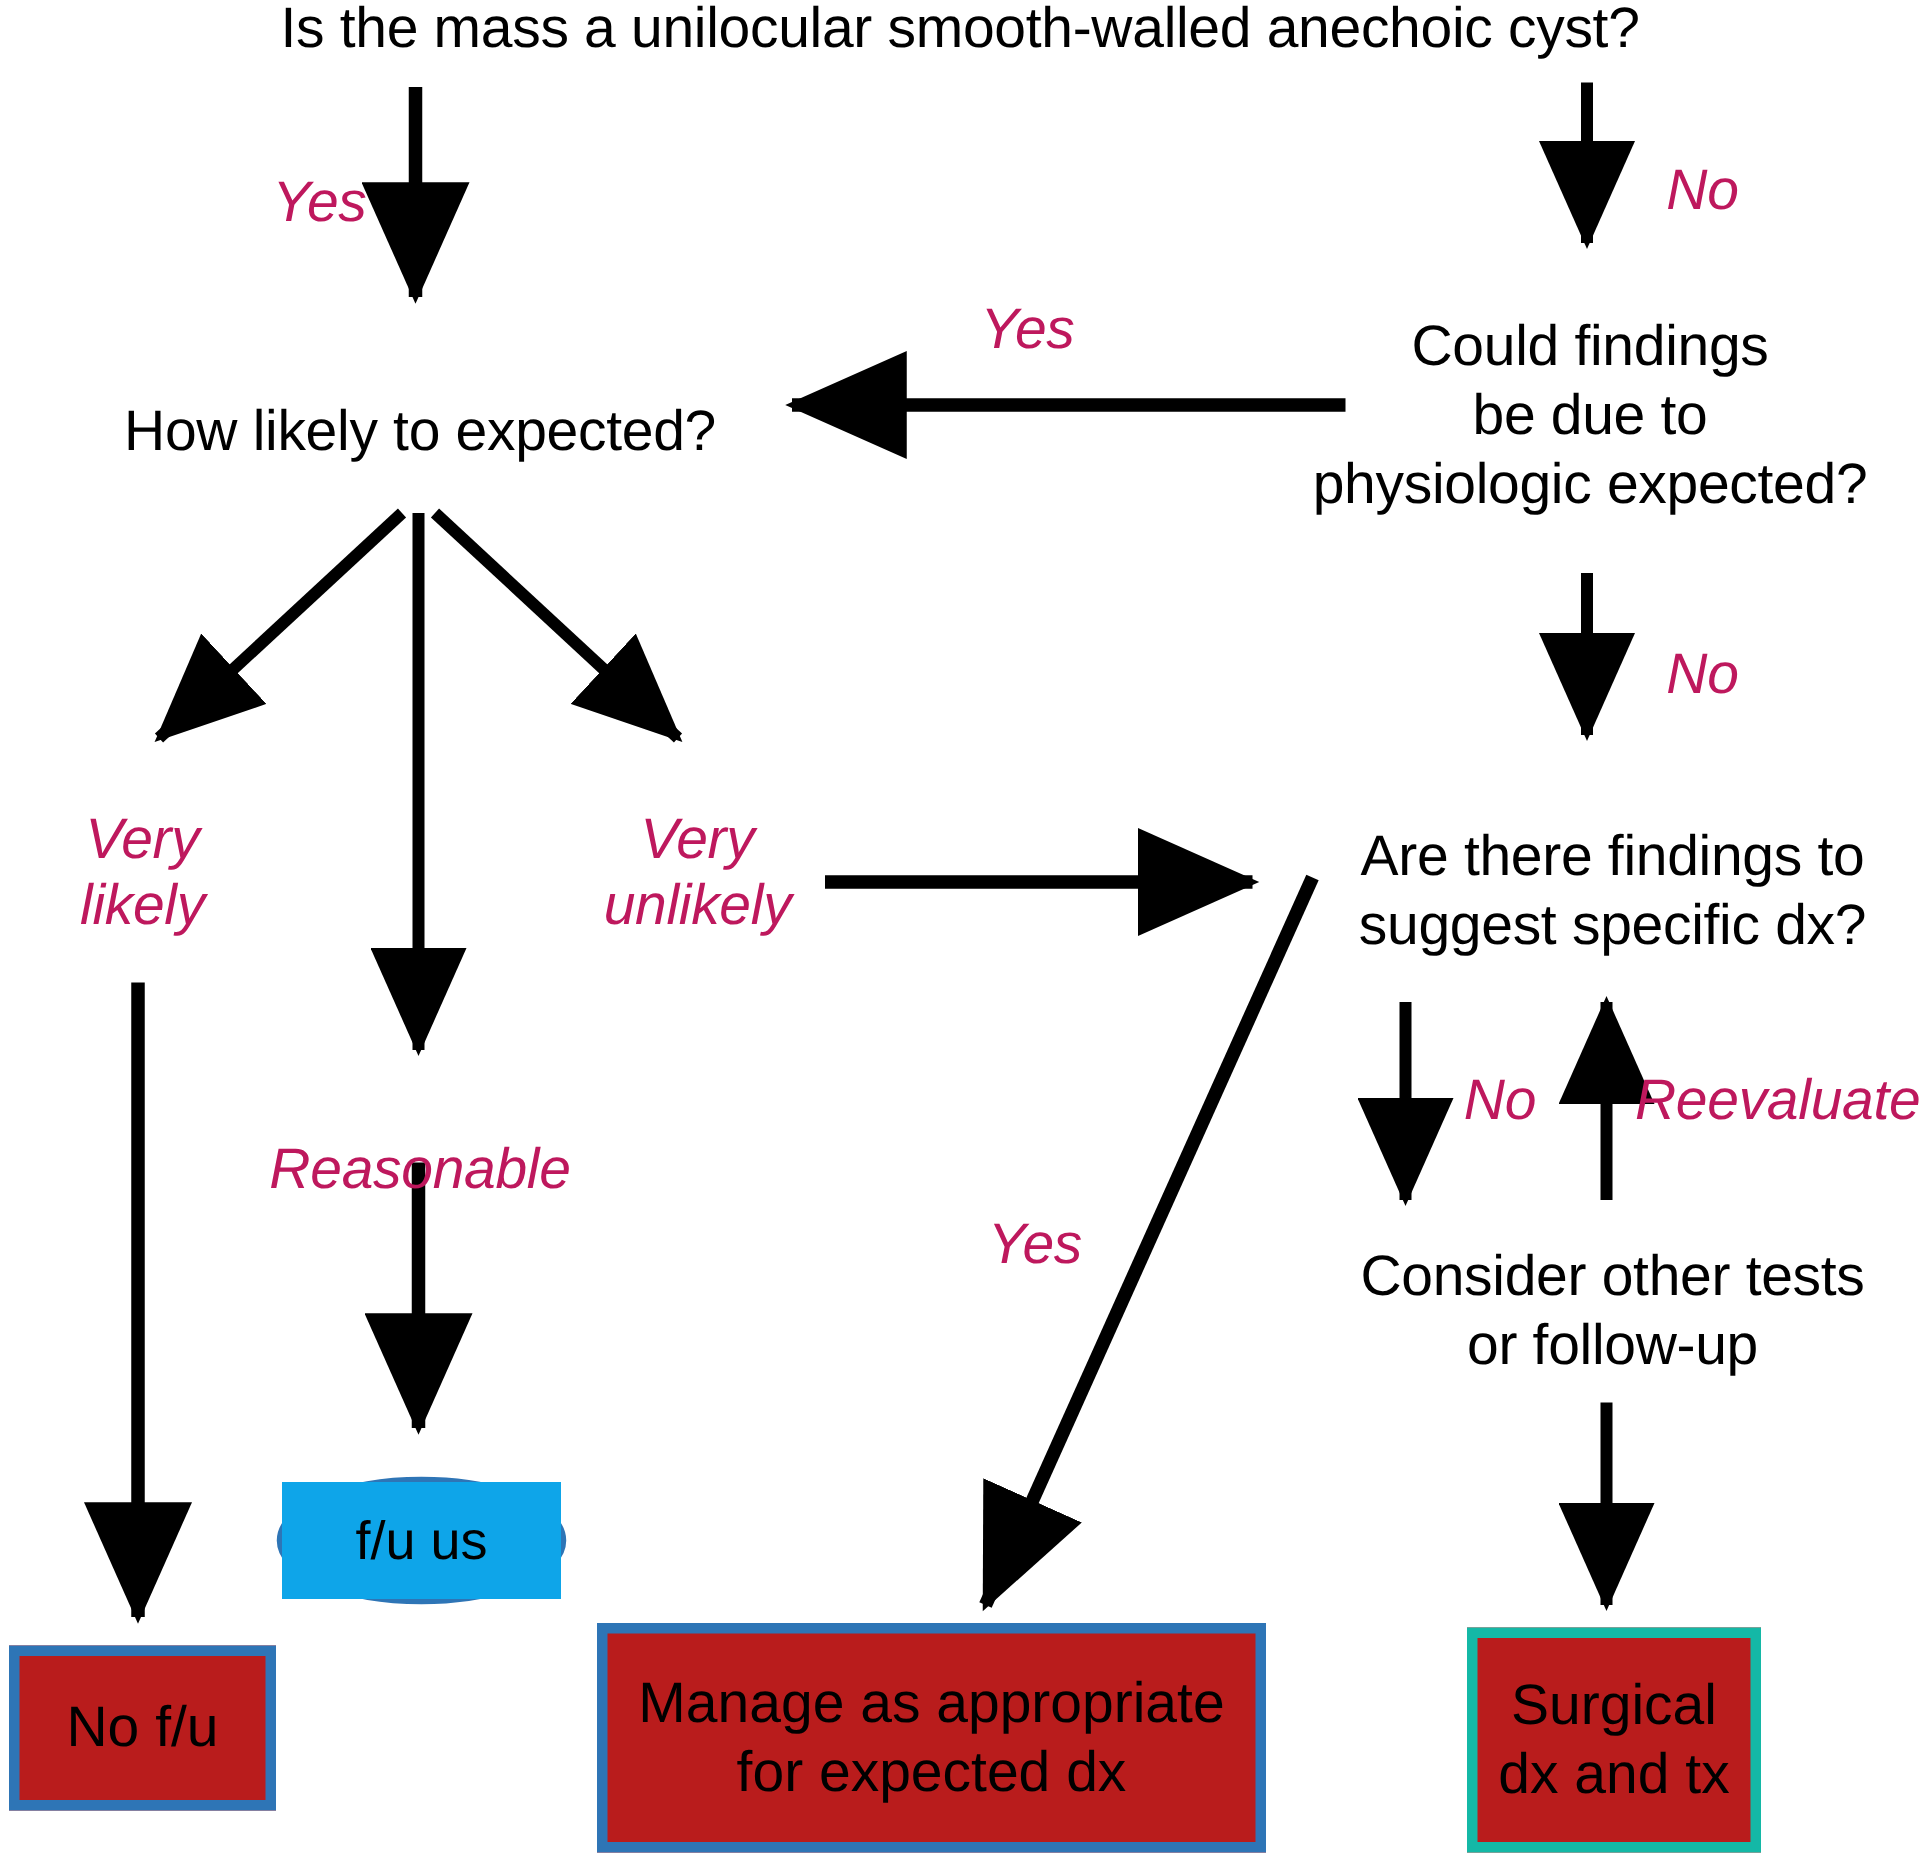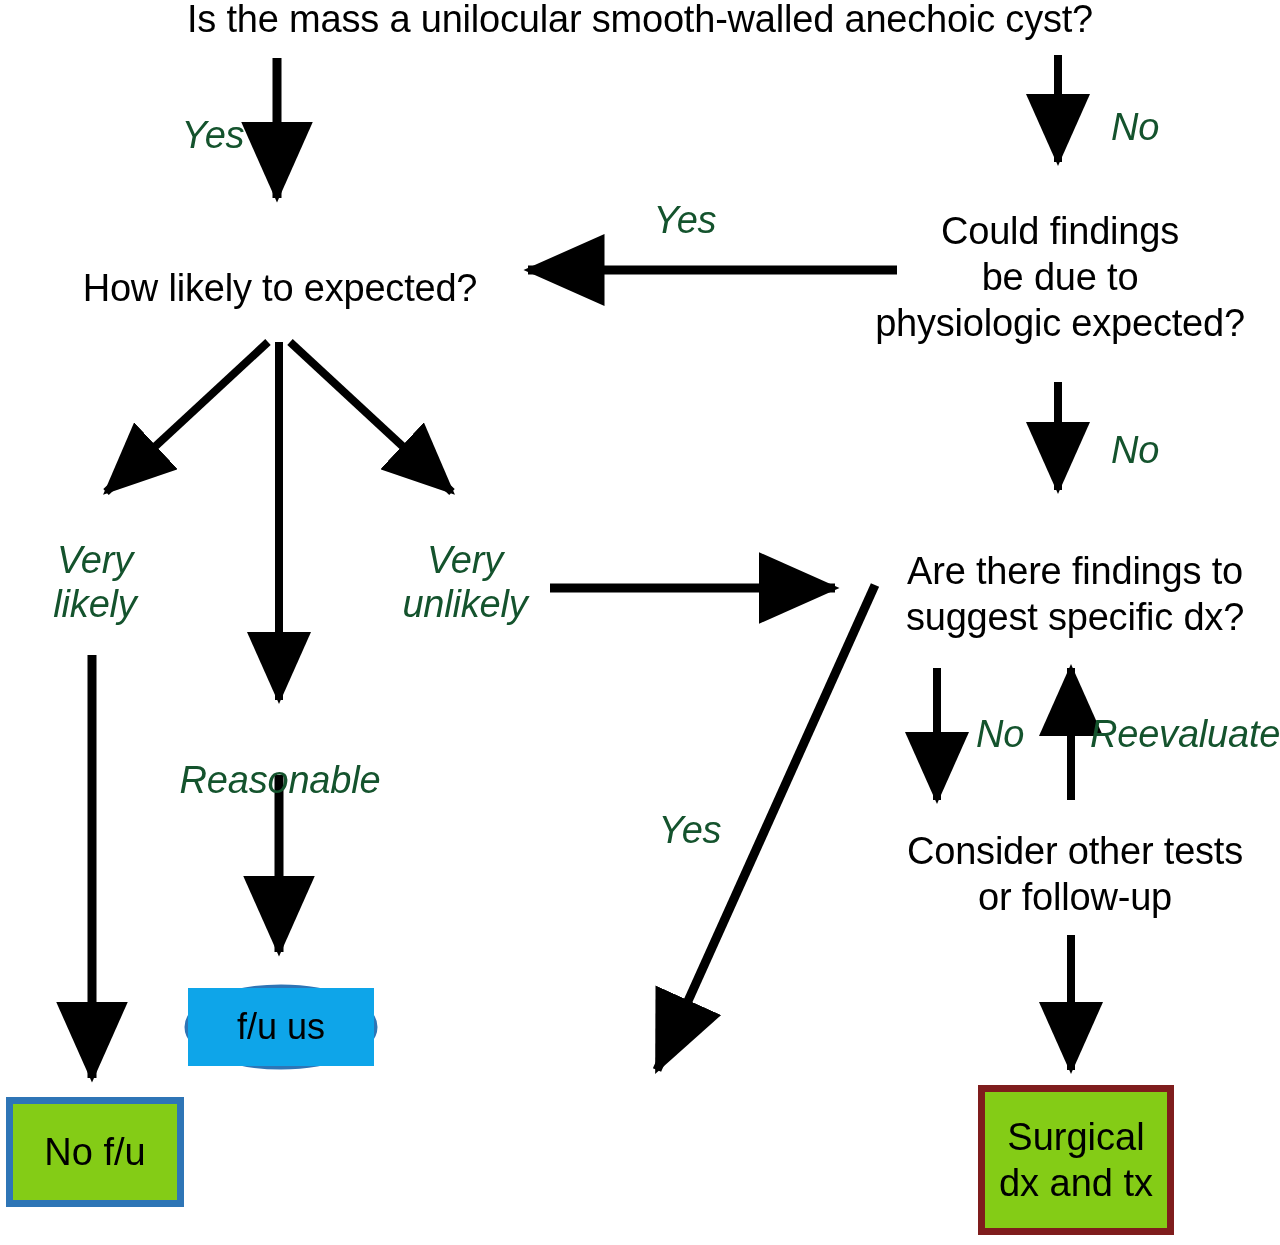--- a/index.html
+++ b/index.html
@@ -28,33 +28,33 @@
     color: #000000;
     font-family: "Liberation Sans", sans-serif;
     font-size: 38px;
     line-height: 46px;
     text-align: center;
     white-space: pre;
     letter-spacing: -0.2px;
   }
   .edge-label {
     position: absolute;
-    color: #14532d;
+    color: #be185d;
     font-family: "Liberation Sans", sans-serif;
     font-style: italic;
     font-size: 38px;
     line-height: 44px;
     text-align: center;
     white-space: pre;
     letter-spacing: -0.2px;
   }
   .term-box {
     position: absolute;
     box-sizing: border-box;
-    background: #84cc16;
+    background: #b91c1c;
     display: flex;
     align-items: center;
     justify-content: center;
   }
   .term-box .term-label {
     color: #000000;
     font-family: "Liberation Sans", sans-serif;
     font-size: 38px;
     line-height: 46px;
     text-align: center;
@@ -160,19 +160,23 @@
   <div class="edge-label" style="left:635px; top:808px; width:110px;">Yes</div>
 
   <div class="term-box" style="left:6px; top:1097px; width:178px; height:110px; border:7px solid #2E75B6;">
     <span class="term-label">No f/u</span>
   </div>
 
   <div class="term-ellipse" style="left:188px; top:988px; width:186px; height:78px;">
     <span class="term-label">f/u us</span>
   </div>
 
+  <div class="term-box" style="left:398px; top:1082px; width:446px; height:153px; border:7px solid #2E75B6;">
+    <span class="term-label">Manage as appropriate
+for expected dx</span>
+  </div>
 
-  <div class="term-box" style="left:978px; top:1085px; width:196px; height:150px; border:7px solid #7f1d1d;">
+  <div class="term-box" style="left:978px; top:1085px; width:196px; height:150px; border:7px solid #14b8a6;">
     <span class="term-label">Surgical
 dx and tx</span>
   </div>
 
 </div>
 
 </body></html>

